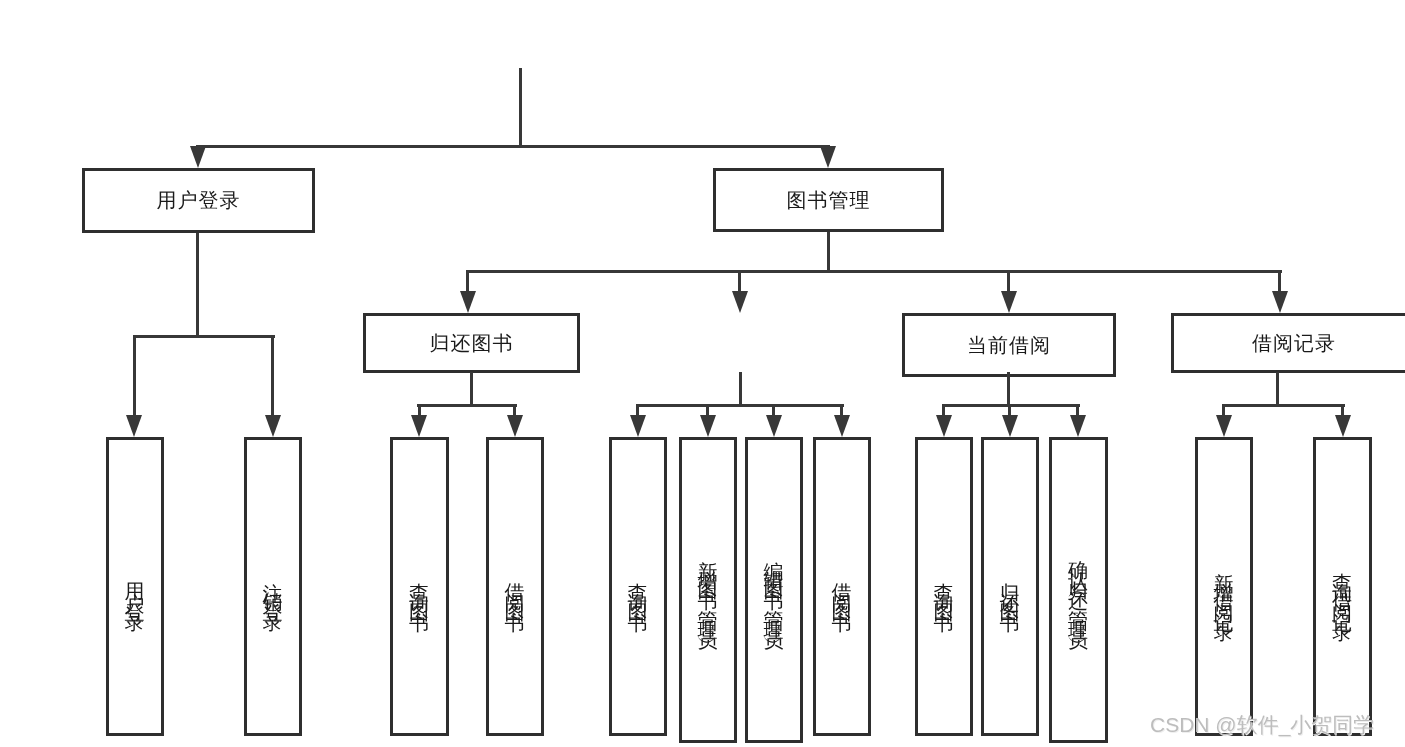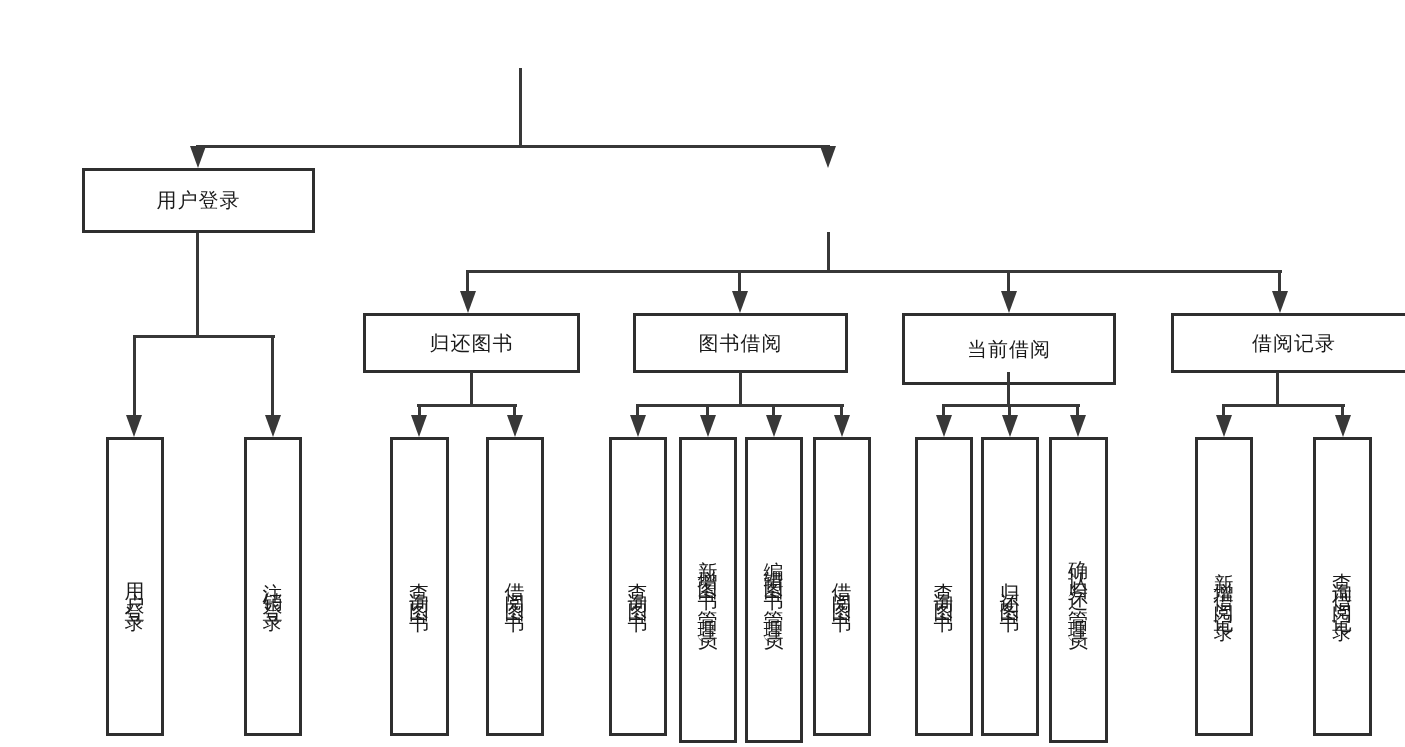--- a/index.html
+++ b/index.html
@@ -79,20 +79,23 @@
 
   <div class="vline" style="left:519px; top:68px; height:79px;"></div>
   <div class="hline" style="left:196px; top:145px; width:634px;"></div>
   <div class="vline" style="left:196px; top:145px; height:8px;"></div>
   <div class="arrow" style="left:190px; top:146px;"></div>
   <div class="vline" style="left:827px; top:145px; height:8px;"></div>
   <div class="arrow" style="left:820px; top:146px;"></div>
 
   <div class="node hnode" style="left:82px; top:168px; width:233px; height:65px;">
     <span>用户登录</span>
+  </div>
+  <div class="node hnode" style="left:713px; top:168px; width:231px; height:64px;">
+    <span>图书管理</span>
   </div>
 
   <div class="vline" style="left:196px; top:233px; height:104px;"></div>
   <div class="hline" style="left:133px; top:335px; width:142px;"></div>
   <div class="vline" style="left:133px; top:335px; height:82px;"></div>
   <div class="arrow" style="left:126px; top:415px;"></div>
   <div class="vline" style="left:271px; top:335px; height:82px;"></div>
   <div class="arrow" style="left:265px; top:415px;"></div>
 
   <div class="vline" style="left:827px; top:232px; height:40px;"></div>
@@ -102,24 +105,21 @@
   <div class="vline" style="left:738px; top:270px; height:23px;"></div>
   <div class="arrow" style="left:732px; top:291px;"></div>
   <div class="vline" style="left:1007px; top:270px; height:23px;"></div>
   <div class="arrow" style="left:1001px; top:291px;"></div>
   <div class="vline" style="left:1278px; top:270px; height:23px;"></div>
   <div class="arrow" style="left:1272px; top:291px;"></div>
 
   <div class="node hnode" style="left:363px; top:313px; width:217px; height:60px;">
     <span>归还图书</span>
   </div>
-  <div class="node hnode" style="left:633px; top:313px; width:215px; height:60px;">
-    <span>图书借阅</span>
-  </div>
-  <div class="node hnode" style="left:902px; top:313px; width:214px; height:72px;">
+  <div class="node hnode" style="left:902px; top:313px; width:214px; height:64px;">
     <span>当前借阅</span>
   </div>
   <div class="node hnode" style="left:1171px; top:313px; width:246px; height:60px;">
     <span>借阅记录</span>
   </div>
 
   <div class="vline" style="left:470px; top:372px; height:34px;"></div>
   <div class="hline" style="left:417px; top:404px; width:100px;"></div>
   <div class="vline" style="left:418px; top:404px; height:13px;"></div>
   <div class="arrow" style="left:411px; top:415px;"></div>
@@ -190,14 +190,15 @@
     <span>确认归还（管理员）</span>
   </div>
 
   <div class="node vnode" style="left:1195px; width:58px;">
     <span>新增借阅记录</span>
   </div>
   <div class="node vnode" style="left:1313px; width:59px;">
     <span>查询借阅记录</span>
   </div>
 
+  <div class="watermark">CSDN @软件_小贺同学</div>
 
 </div>
 
 </body></html>

